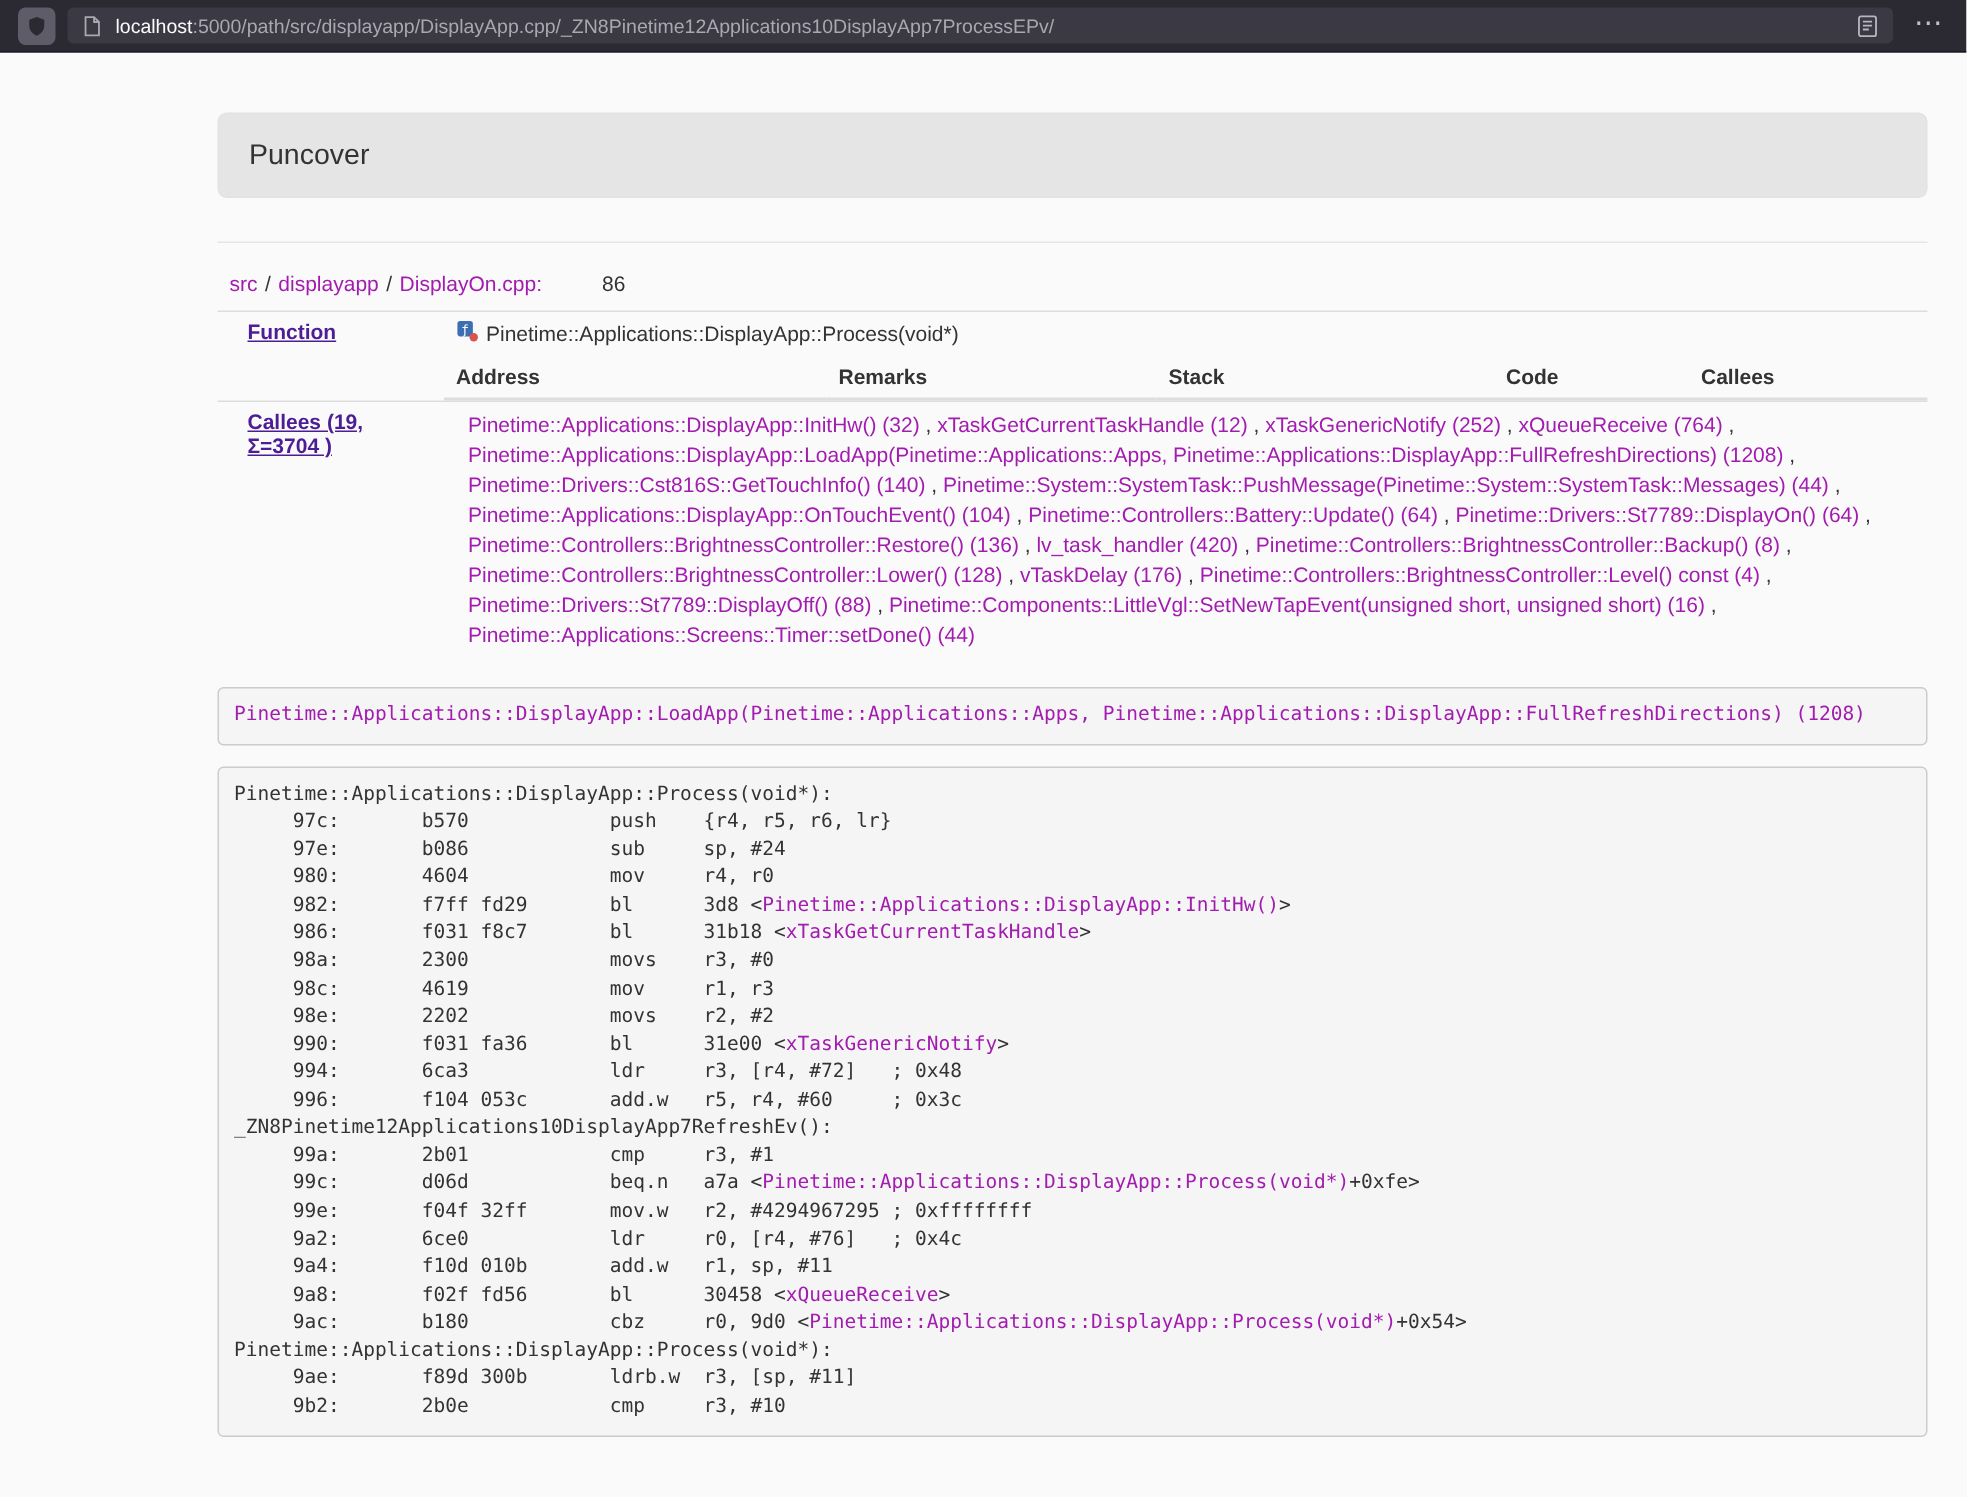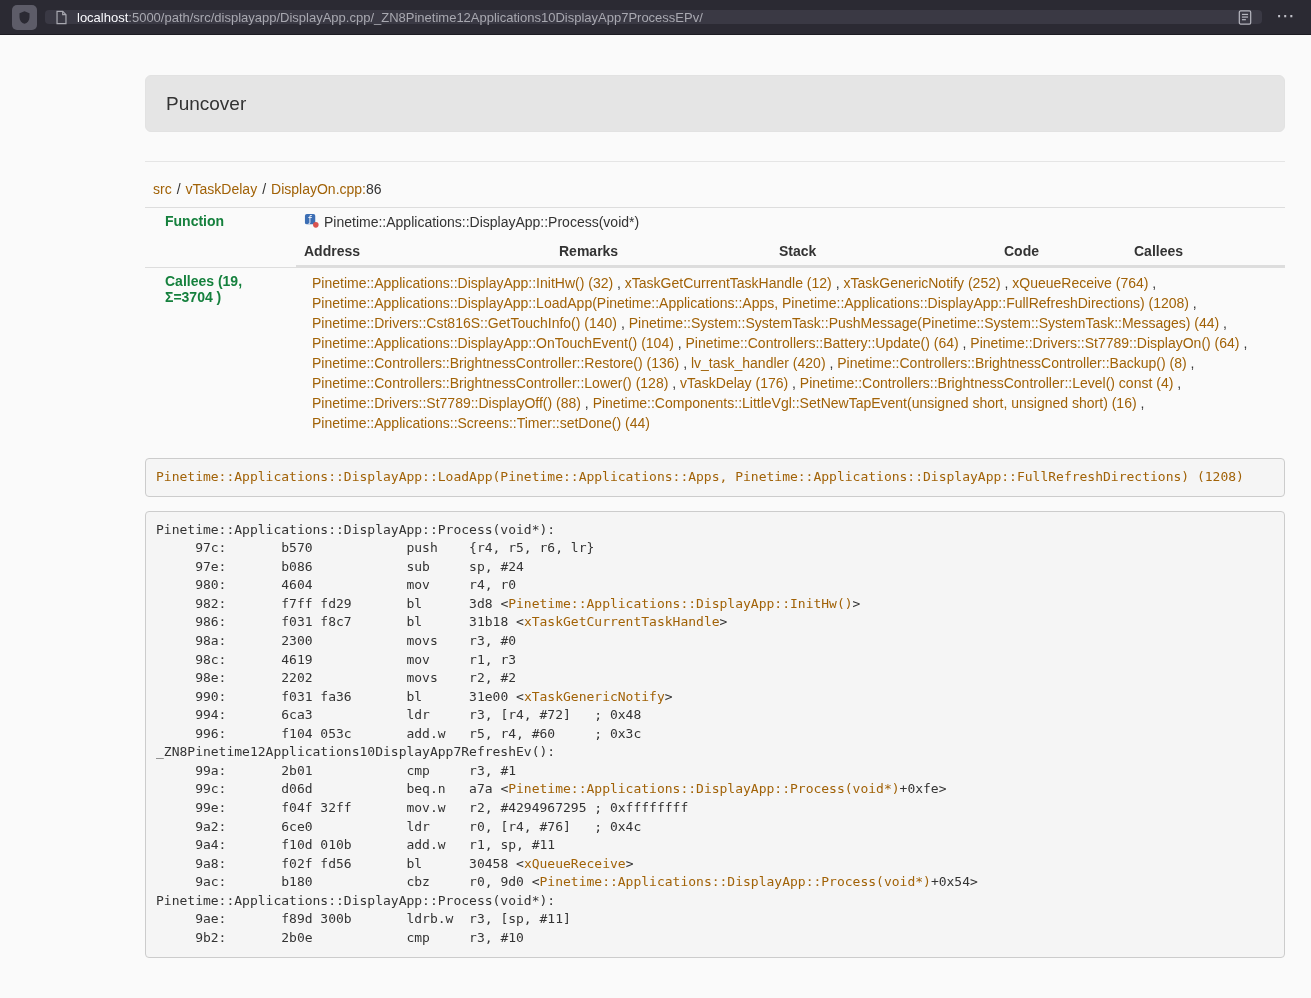--- a/index.html
+++ b/index.html
@@ -12,21 +12,21 @@
   
   .chrome {
     height:35px; background:#2b2a33; border-bottom:1px solid #1c1b22;
     display:flex; align-items:center; padding:0 12px; gap:8px;
   }
   .ext-btn {
     width:25px; height:25px; background:#5d5c68; border-radius:5px;
     display:flex; align-items:center; justify-content:center; flex:0 0 auto;
   }
   .urlbar {
-    flex:1 1 auto; height:14px; background:#3a3944; border-radius:4px;
+    flex:1 1 auto; height:24px; background:#3a3944; border-radius:4px;
     display:flex; align-items:center; padding:0 10px; gap:9px;
     font-size:13px; color:#a8a8b0; min-width:0;
   }
   .url-text { white-space:nowrap; overflow:hidden; }
   .url-host { color:#fbfbfe; }
   .urlbar .spacer { flex:1 1 auto; }
   .chrome-icon { display:flex; align-items:center; justify-content:center; flex:0 0 auto; }
   .kebab { color:#c0c0c8; font-size:19px; line-height:1; padding:0 4px 3px 6px; }
 
   
@@ -35,33 +35,33 @@
   .page-header {
     margin-top:40px; background:#e5e5e5; border:1px solid #e2e2e2;
     border-radius:6px; padding:17px 20px;
   }
   .page-header h1 { font-size:19px; font-weight:500; color:#333; line-height:21px; }
 
   hr.divider { border:none; border-top:1px solid #e5e5e5; margin:29px 0 19px; }
 
   .breadcrumb { padding-left:8px; margin-bottom:10px; }
   .breadcrumb .sep { margin:0 5px; color:#333; }
-  .crumb-line { color:#333; }
-
-  a, .link { color:#a16207; text-decoration:none; cursor:pointer; }
+  .crumb-line { color:#333;margin-left:40px; }
+
+  a, .link { color:#a21caf; text-decoration:none; cursor:pointer; }
 
   
   table.fn-table { width:100%; border-collapse:collapse; table-layout:fixed; }
   table.fn-table > tbody > tr > th,
   table.fn-table > tbody > tr > td {
     border-top:1px solid #ddd; padding:5px 8px; vertical-align:top; text-align:left;
   }
   table.fn-table > tbody > tr.no-top > th,
   table.fn-table > tbody > tr.no-top > td { border-top:none; }
-  th.rowhead { width:151px; padding-left:20px !important; font-weight:bold; color:#15803d; }
+  th.rowhead { width:151px; padding-left:20px !important; font-weight:bold; color:#4c1d95;text-decoration:underline; }
   td.nested-cell { padding:0 !important; }
 
   table.addr-table { width:100%; border-collapse:collapse; table-layout:fixed; }
   table.addr-table th {
     border-bottom:2px solid #ddd; font-weight:bold; text-align:left; padding:7px 8px 6px;
   }
   table.addr-table td { padding:6px 8px; }
 
   .fn-cell { display:flex; align-items:center; gap:5px; }
   td.callees-cell { padding-left:16px !important; line-height:20px; }
@@ -114,21 +114,21 @@
 
 <div class="container">
 
   <div class="page-header">
     <h1>Puncover</h1>
   </div>
 
   <hr class="divider">
 
   <div class="breadcrumb">
-    <a>src</a><span class="sep">/</span><a>vTaskDelay</a><span class="sep">/</span><a>DisplayOn.cpp:</a><span class="crumb-line">86</span>
+    <a>src</a><span class="sep">/</span><a>displayapp</a><span class="sep">/</span><a>DisplayOn.cpp:</a><span class="crumb-line">86</span>
   </div>
 
   <table class="fn-table">
     <tbody>
       <tr>
         <th class="rowhead">Function</th>
         <td>
           <span class="fn-cell">
             <span>
               <svg width="15" height="15" viewBox="0 0 16 16">

